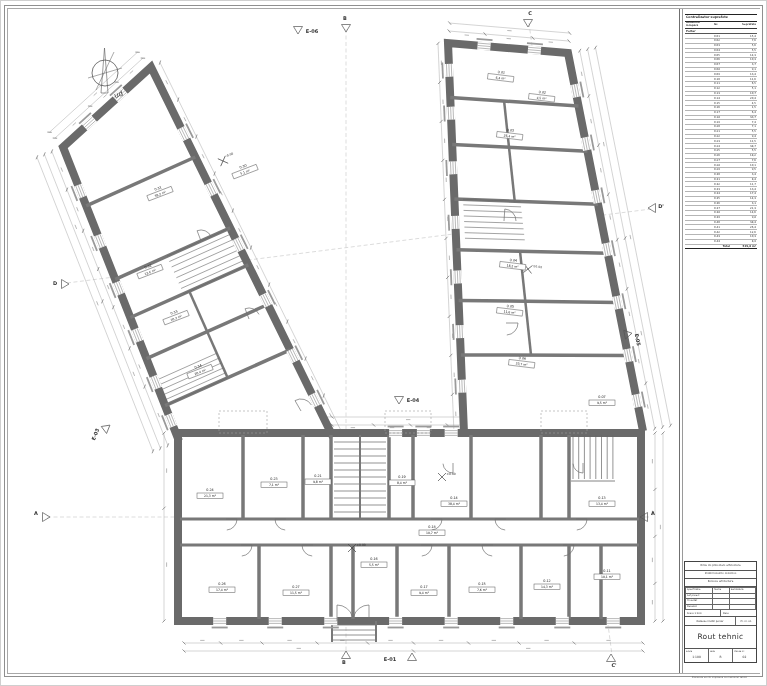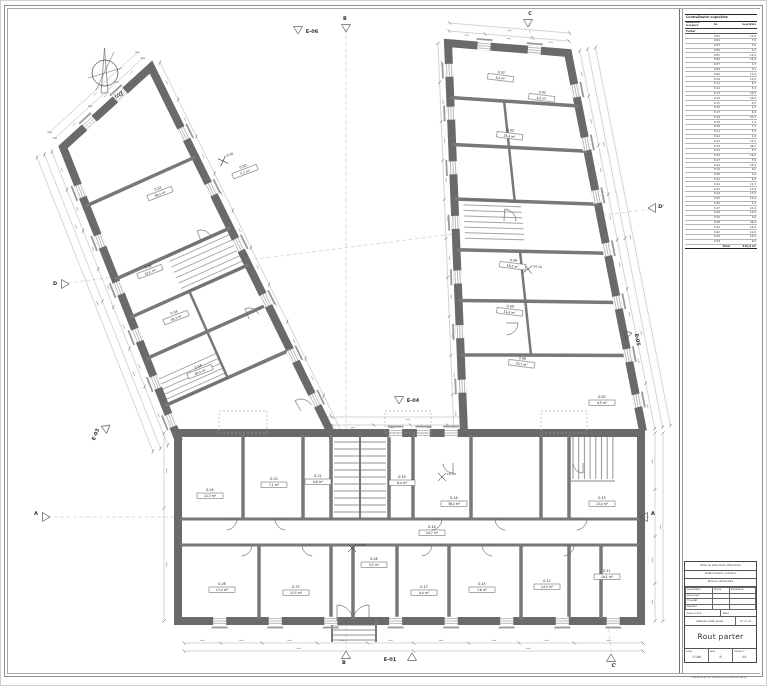--- a/index.html
+++ b/index.html
@@ -1082,21 +1082,21 @@
         </table>
       <div class="tb-scale">
         <div><span>Scara</span>
              <span>1:100</span></div>
         <div>Data</div>
       </div>
       <div class="tb-proj">
         <div class="pn">Releveu imobil parter</div>
         <div class="pno">Pr. nr. 01</div>
       </div>
-      <div class="tb-title">Rout parter</div>
+      <div class="tb-title">Rout tehnic</div>
       <div class="tb-bottom">
         <div class="cell">
           <div>Scara</div>
           <div class="val">1:100</div>
         </div>
         <div class="cell">
           <div>Faza</div>
           <div class="val">R</div>
         </div>
         <div class="cell">

